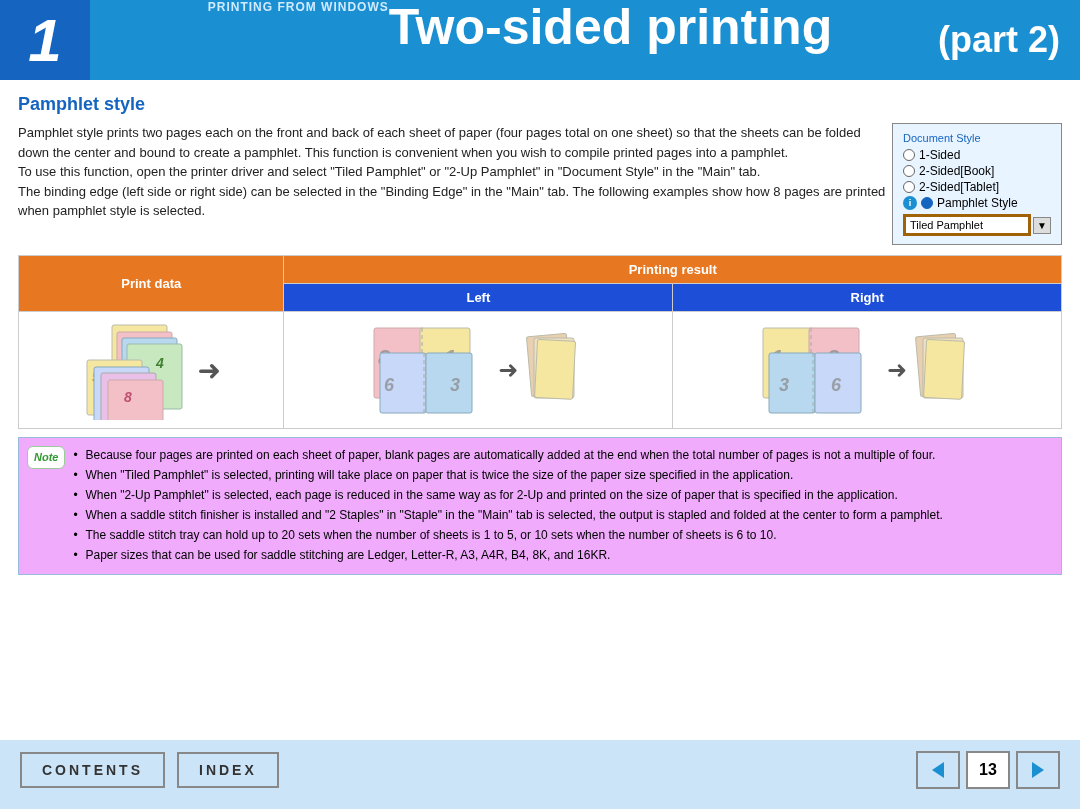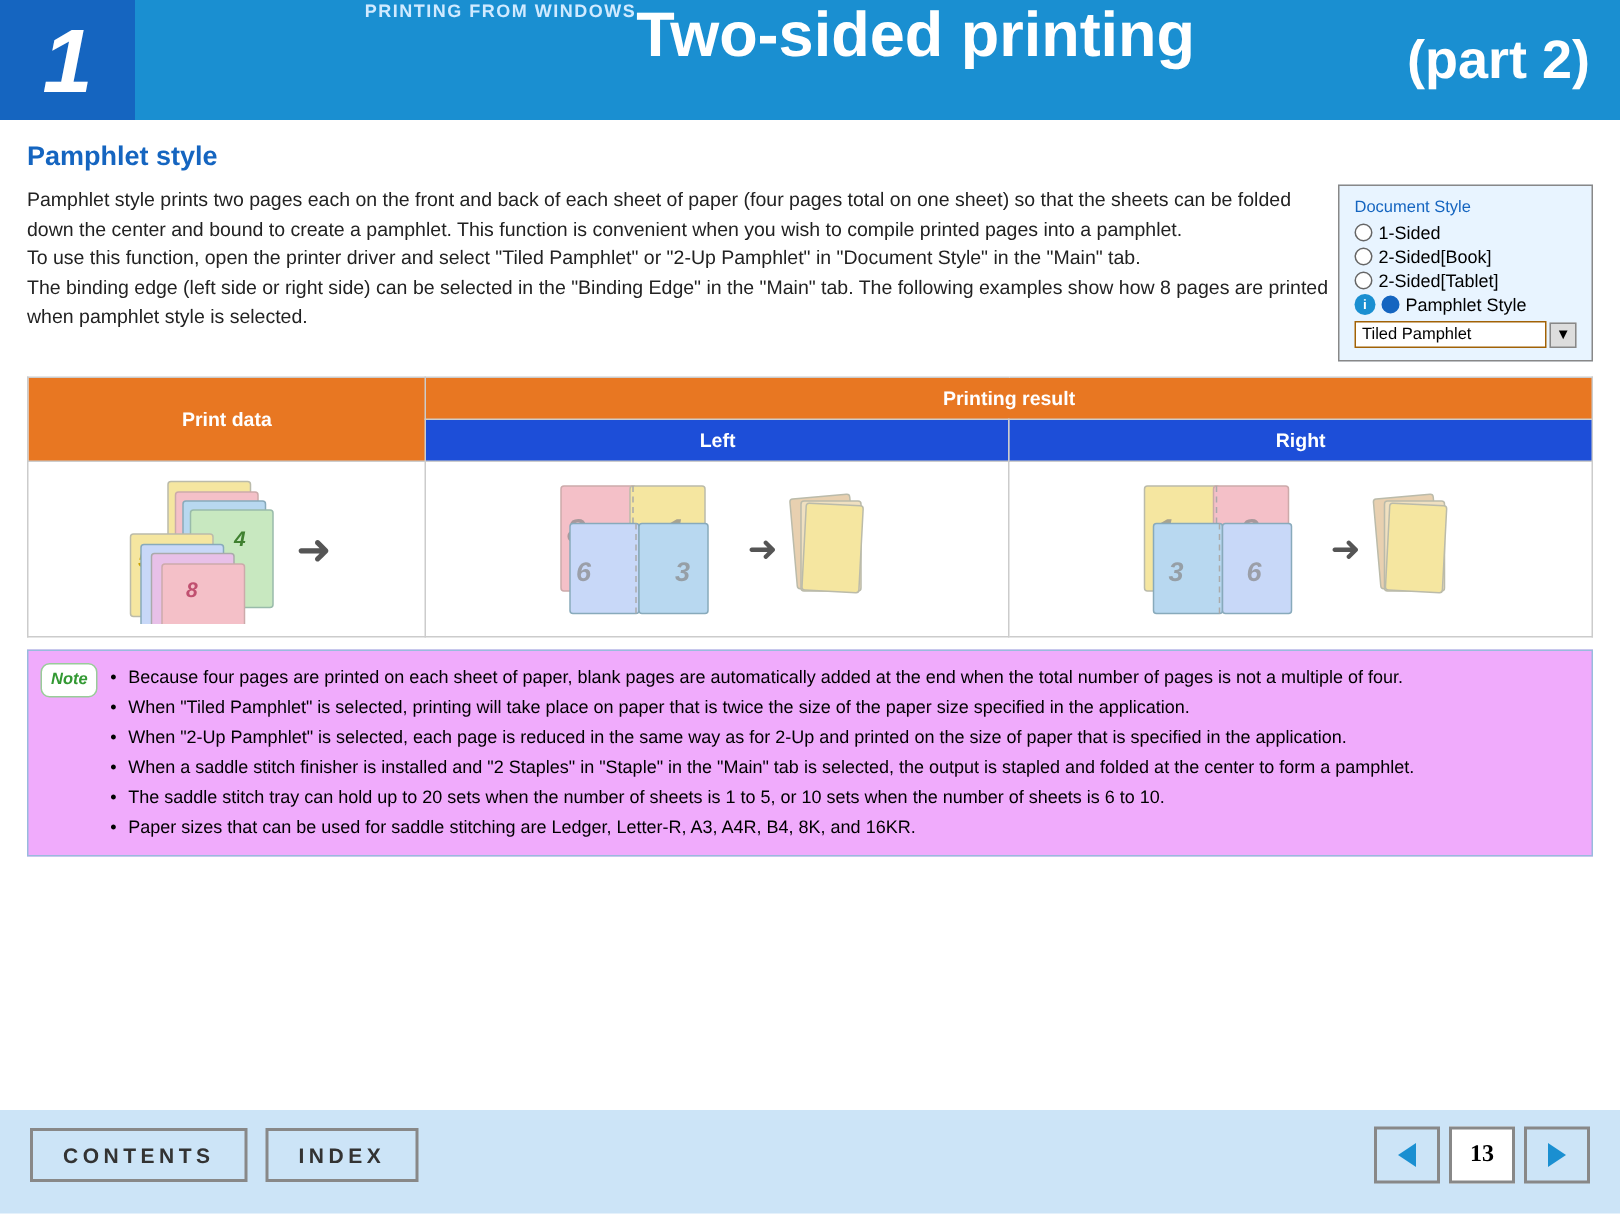--- a/index.html
+++ b/index.html
@@ -38,21 +38,21 @@
     }
     .header-subtitle {
       color: #d0eaff;
       font-size: 12px;
       font-weight: bold;
       letter-spacing: 1px;
       text-transform: uppercase;
     }
     .header-title {
       color: white;
-      font-size: 42px;
+      font-size: 50px;
       font-weight: bold;
       line-height: 1.1;
       text-align: center;
     }
     .header-part {
       color: white;
       font-size: 36px;
       font-weight: bold;
       display: flex;
       align-items: center;
@@ -134,21 +134,21 @@
       justify-content: center;
       flex-shrink: 0;
     }
     .dropdown-row {
       display: flex;
       align-items: center;
       margin-top: 4px;
       gap: 2px;
     }
     .dropdown-box {
-      border: 1px solid #a16207;
+      border: 3px solid #a16207;
       background: white;
       padding: 2px 4px;
       font-size: 11px;
       flex: 1;
     }
     .dropdown-arrow {
       border: 1px solid #888;
       background: #ddd;
       padding: 2px 3px;
       font-size: 10px;
@@ -247,21 +247,20 @@
       font-weight: bold;
       letter-spacing: 3px;
       cursor: pointer;
       color: #333;
     }
     .footer-spacer { flex: 1; }
     .footer-nav {
       display: flex;
       align-items: center;
       gap: 6px;
-      font-family: Liberation Serif, serif;
     }
     .nav-btn {
       background: #cce4f7;
       border: 2px solid #888;
       width: 44px;
       height: 38px;
       display: flex;
       align-items: center;
       justify-content: center;
       cursor: pointer;

